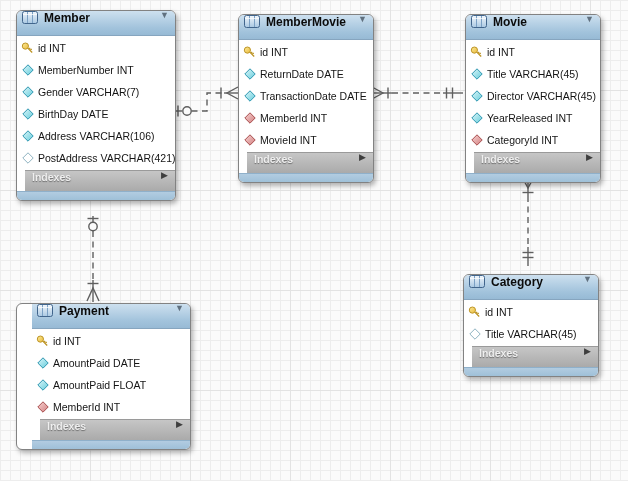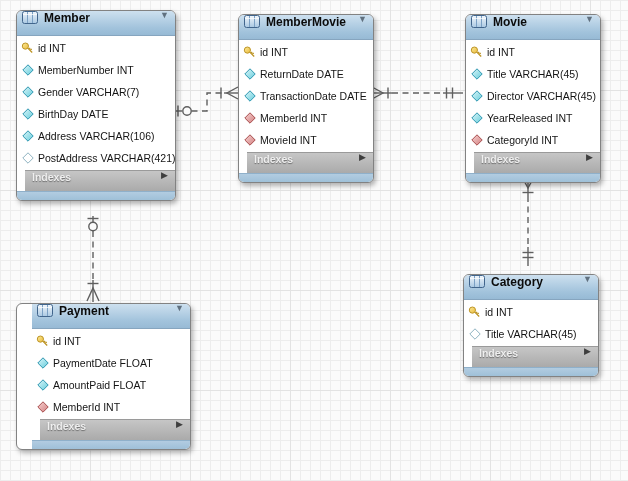--- a/index.html
+++ b/index.html
@@ -394,21 +394,21 @@
             </svg>
           </span>
           <span>id INT</span>
         </div>
         <div class="row">
           <span class="ico">
             <svg width="12" height="12" viewBox="0 0 12 12">
               <path d="M6 0.8 L11.2 6 L6 11.2 L0.8 6 Z" fill="url(#g-cyan)" stroke="#2f97b0"></path>
             </svg>
           </span>
-          <span>PaymentDate FLOAT</span>
+          <span>AmountPaid DATE</span>
         </div>
         <div class="row">
           <span class="ico">
             <svg width="12" height="12" viewBox="0 0 12 12">
               <path d="M6 0.8 L11.2 6 L6 11.2 L0.8 6 Z" fill="url(#g-cyan)" stroke="#2f97b0"></path>
             </svg>
           </span>
           <span>AmountPaid FLOAT</span>
         </div>
         <div class="row">

